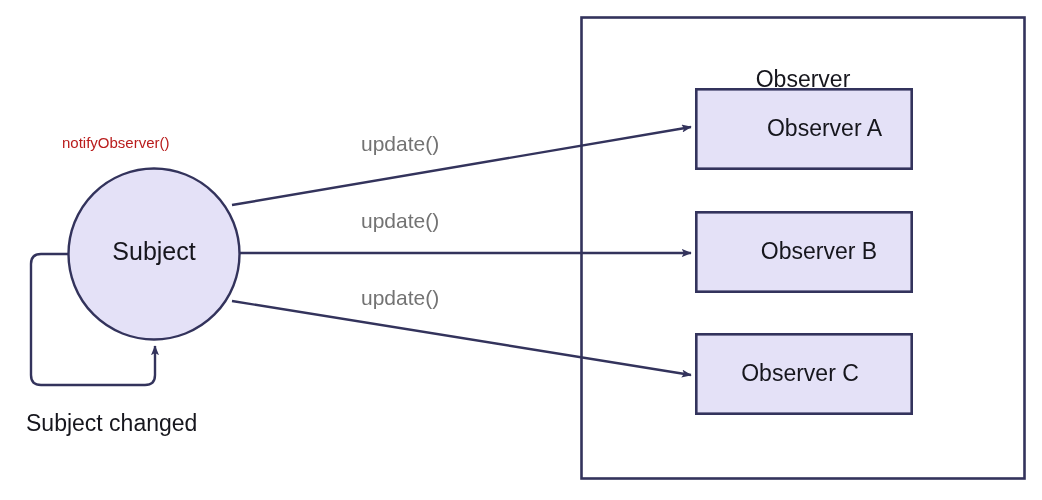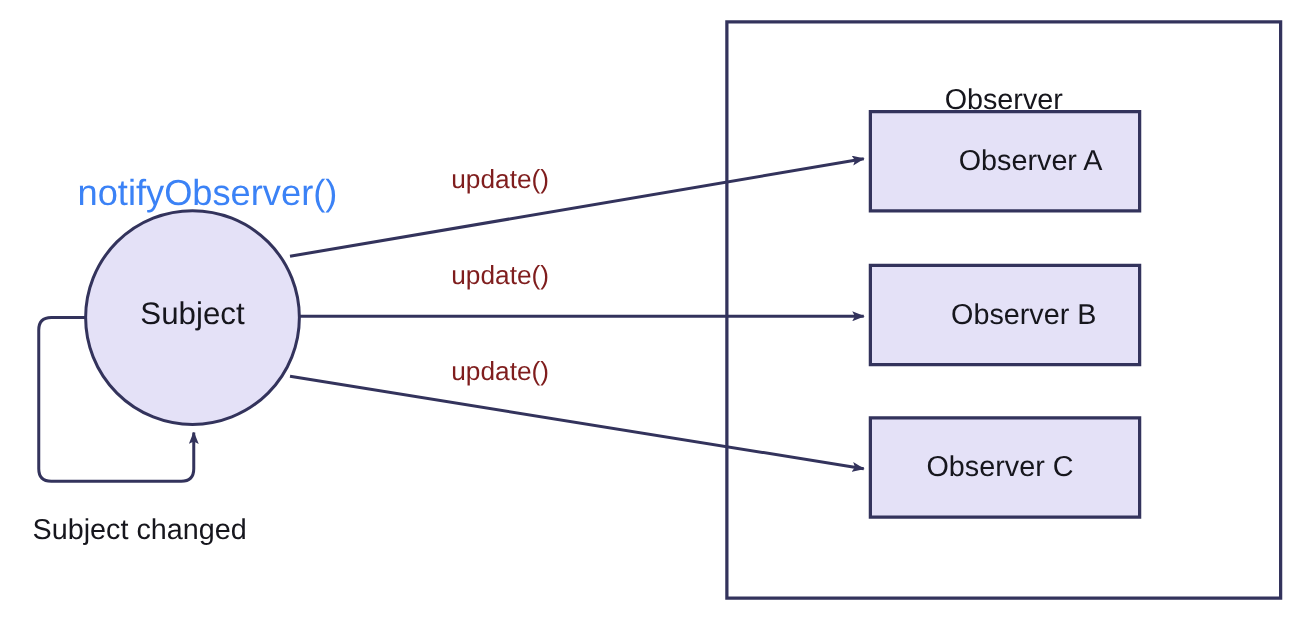--- a/index.html
+++ b/index.html
@@ -36,24 +36,23 @@
     top: 236px;
     width: 172px;
     text-align: center;
     font-size: 25px;
     line-height: 30px;
   }
   
   #notify-label {
     left: 62px;
     top: 130px;
-    font-size: 29px;
+    font-size: 15px;
     line-height: 26px;
-    color: #3b82f6;
-    margin-top: 12px;
+    color: #b91c1c;
   }
   
   #subject-changed-label {
     left: 26px;
     top: 409px;
     font-size: 23px;
     line-height: 29px;
   }
   
   #observer-title {
@@ -64,21 +63,21 @@
     font-size: 23px;
     line-height: 29px;
     margin-top: 28px;
   }
   
   .edge-label {
     position: absolute;
     font-size: 21px;
     line-height: 26px;
     white-space: nowrap;
-    color: #7f1d1d;
+    color: #737373;
   }
   #update-label-0 { left: 361px; top: 131px; }
   #update-label-1 { left: 361px; top: 208px; }
   #update-label-2 { left: 361px; top: 285px; }
 
   
   .obs-box-label {
     position: absolute;
     text-align: center;
     font-size: 23px;

